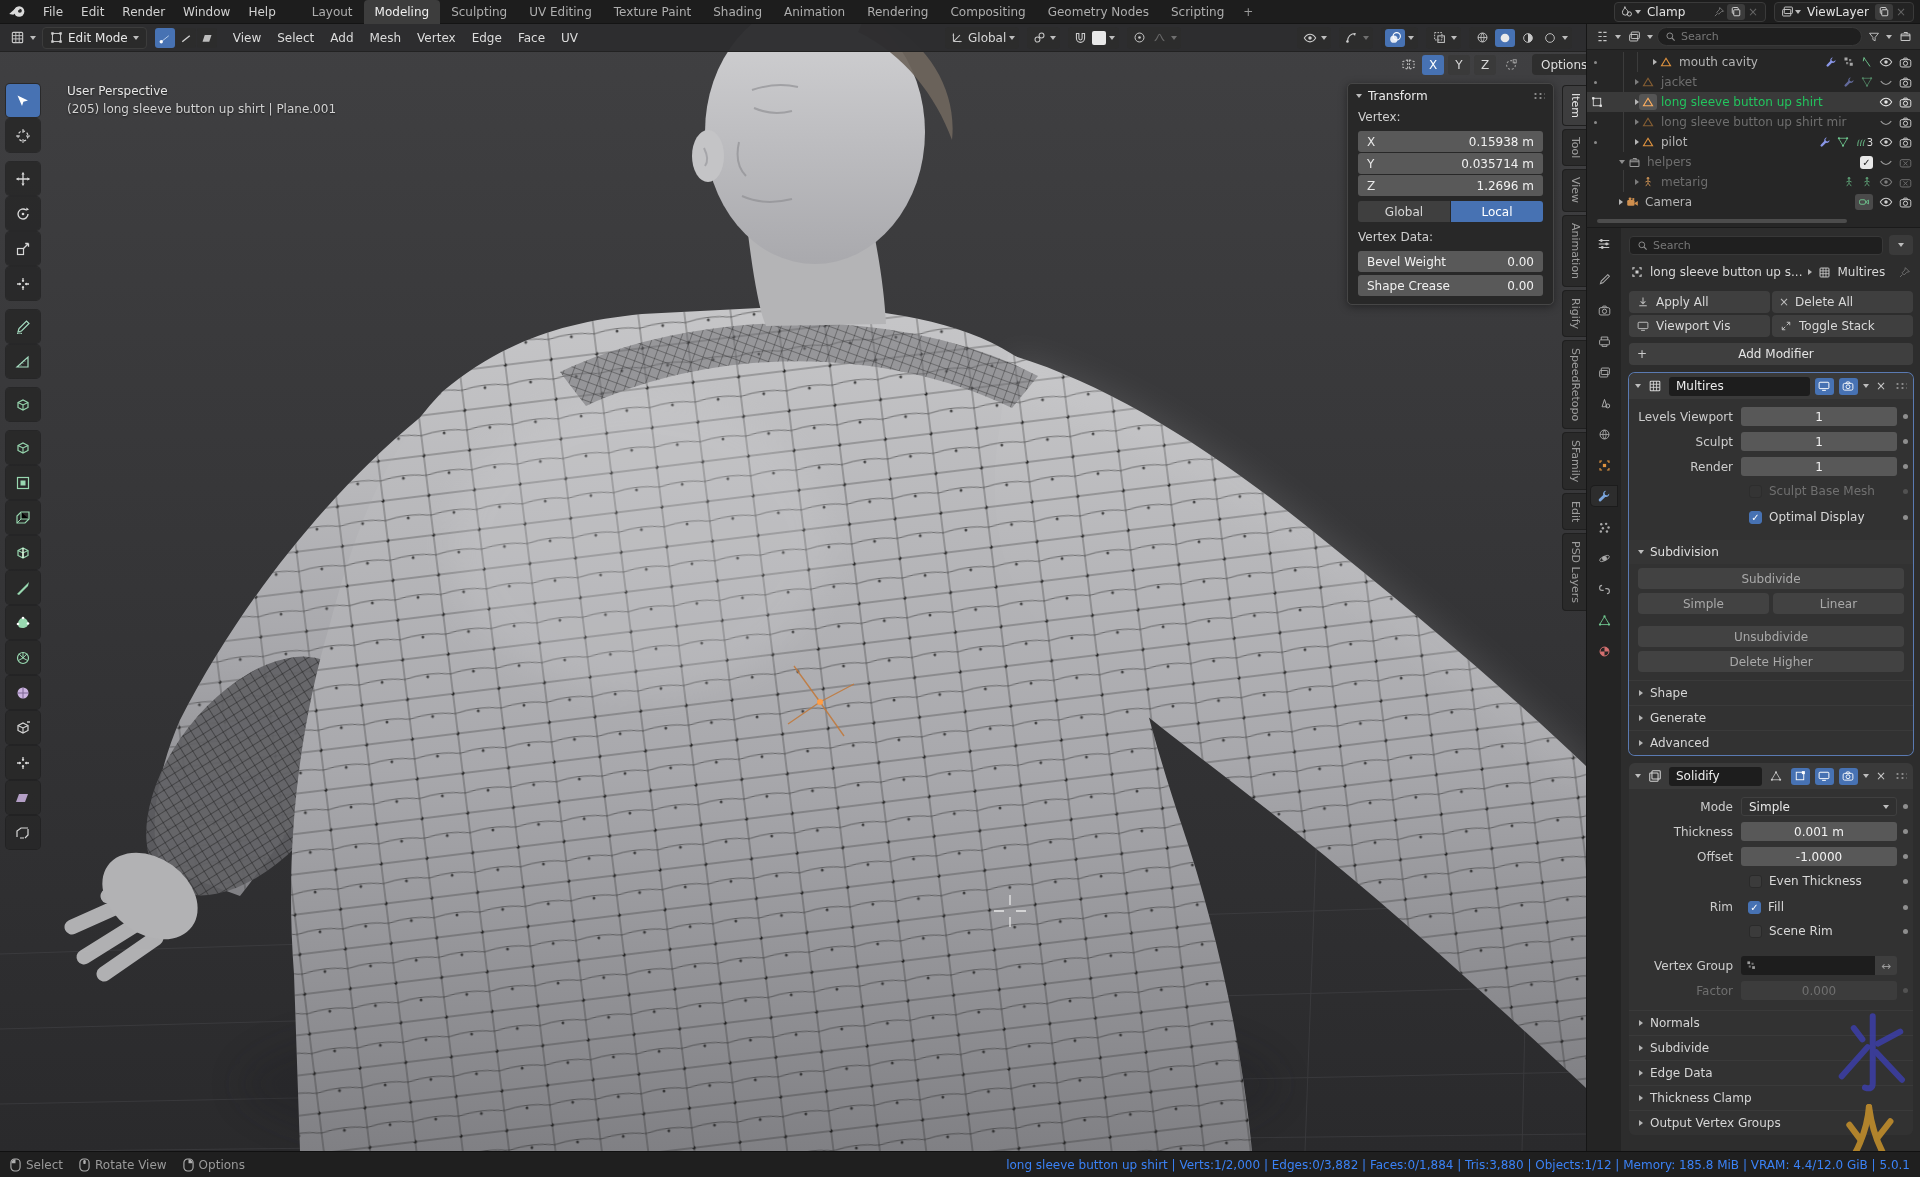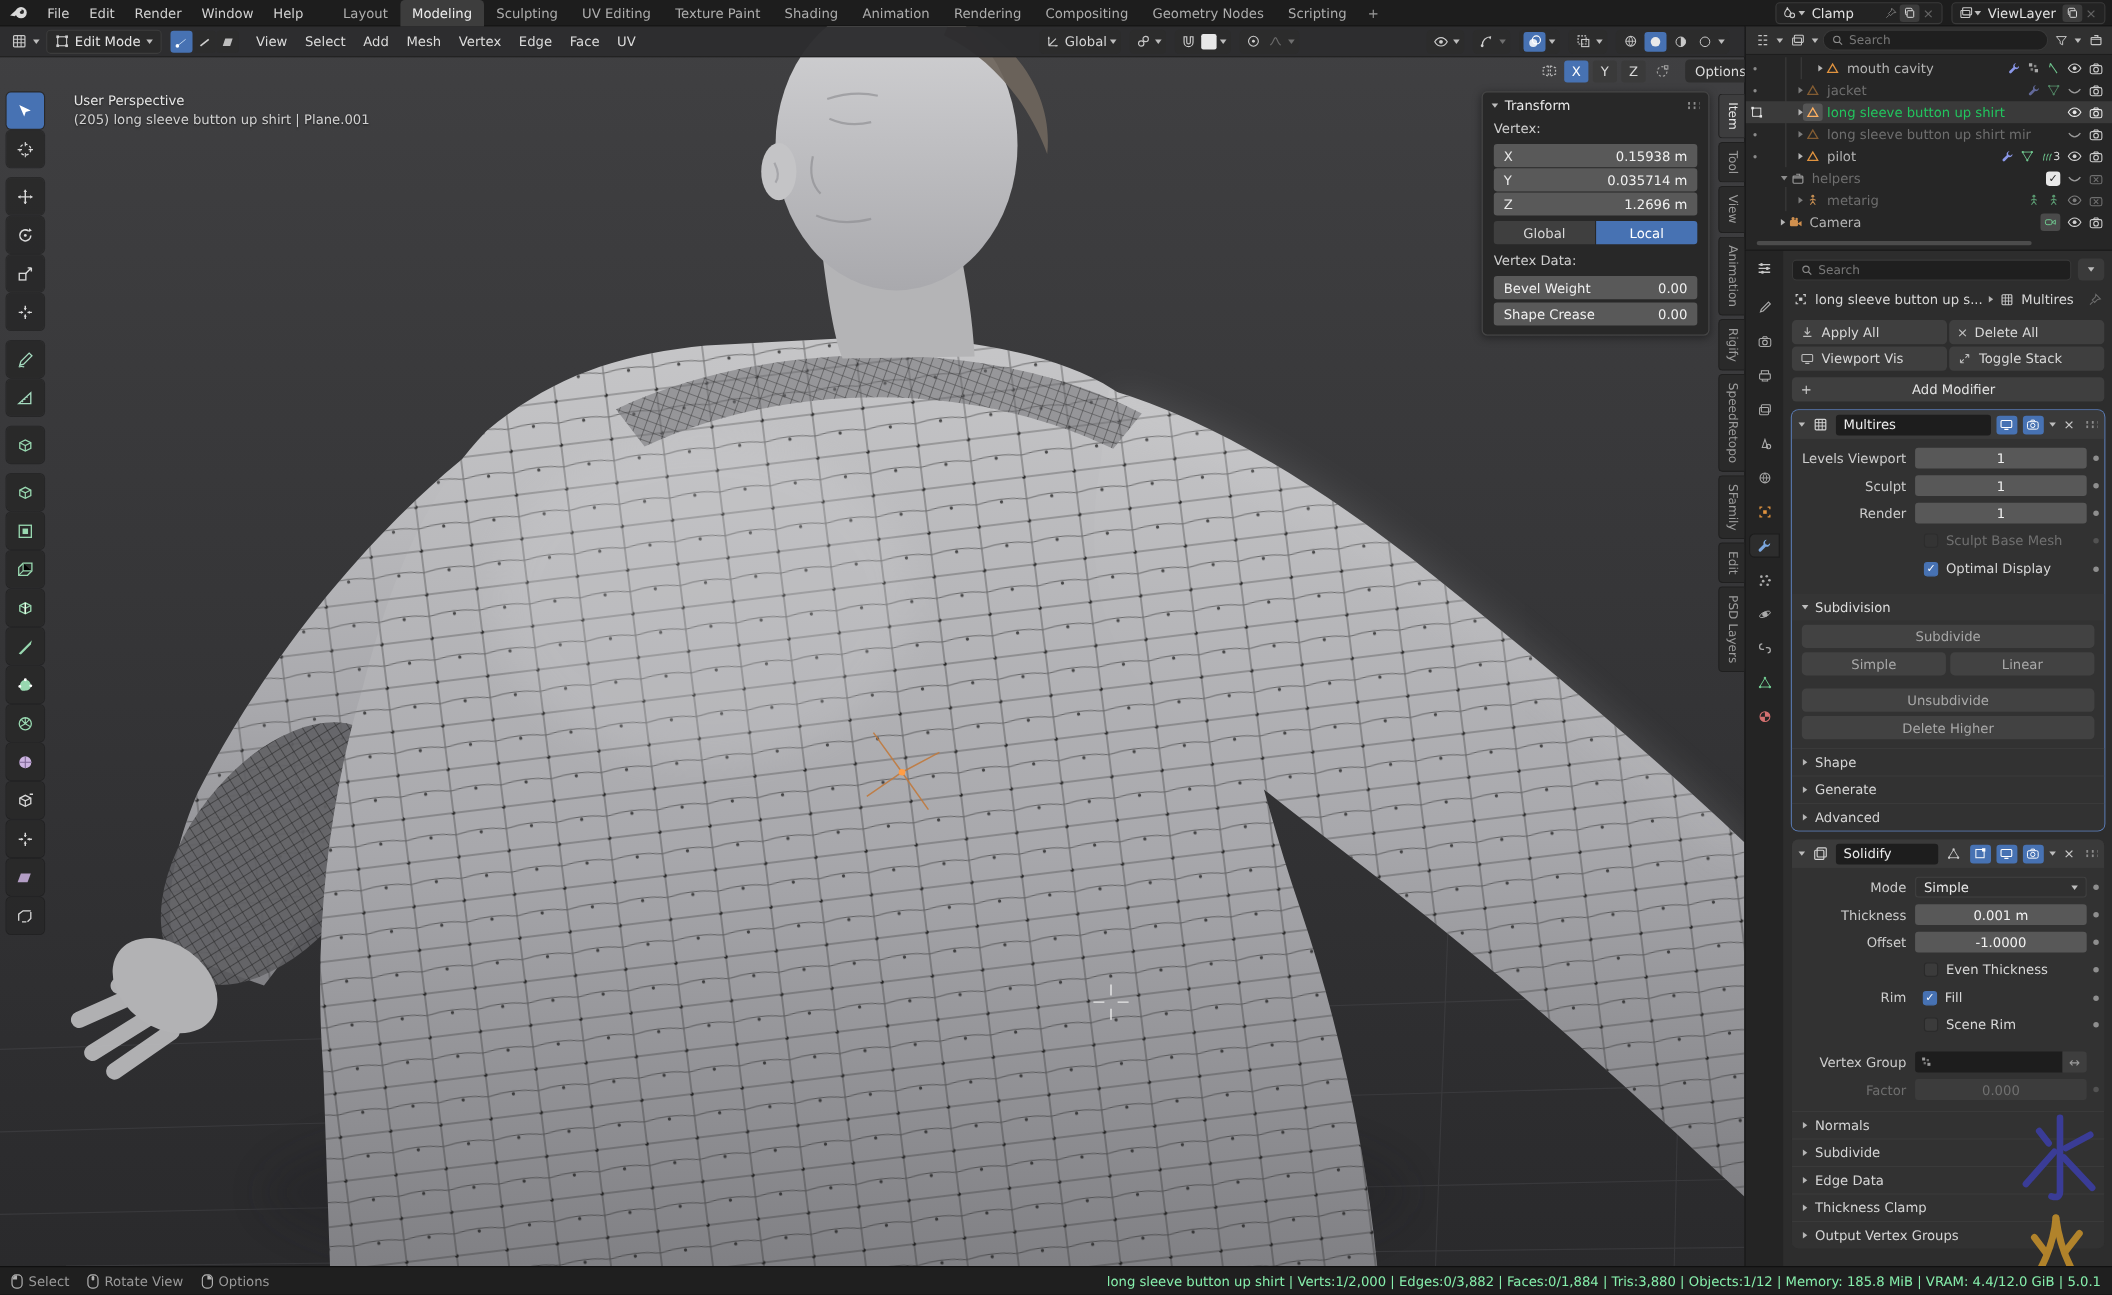--- a/index.html
+++ b/index.html
@@ -107,21 +107,21 @@
   .subhd{display:flex;align-items:center;gap:6px;height:24px;padding:0 9px;color:#dfdfdf;background:#353535;margin-top:6px}
   .bigbtn{height:21px;background:#424242;border-radius:4px;display:flex;align-items:center;justify-content:center;color:#a9a9a9;margin:4px 9px 0}
   .half{display:flex;gap:4px;margin:4px 9px 0}
   .half .bigbtn{flex:1;margin:0}
   .colsec{display:flex;align-items:center;gap:7px;height:25px;padding:0 10px;color:#d6d6d6;border-top:1px solid #3a3a3a;background:#323232}
   .vgfield{flex:1;background:#1d1d1d;border-radius:3px 0 0 3px;height:19px;display:flex;align-items:center;padding:0 5px;gap:5px}
   .vgbtn{width:22px;height:19px;background:#3e3e3e;border-radius:0 3px 3px 0;display:flex;align-items:center;justify-content:center;color:#9a9a9a}
   
   .status{position:absolute;left:0;top:1151px;width:1920px;height:26px;background:#1f1f1f;border-top:1px solid #101010;display:flex;align-items:center;padding:0 10px;color:#9a9a9a}
   .sitem{display:flex;align-items:center;gap:5px;margin-right:16px}
-  .stats{margin-left:auto;color:#86efac;white-space:nowrap}
+  .stats{margin-left:auto;color:#3b82f6;white-space:nowrap}
   .wm{position:absolute;right:6px;pointer-events:none}
 </style>
 </head>
 <body>
 
 <svg width="0" height="0" style="position:absolute">
   <defs>
     <symbol id="s-eye" viewBox="0 0 16 16">
         <path d="M1.5 8C3.2 5 5.4 3.6 8 3.6S12.8 5 14.5 8C12.8 11 10.6 12.4 8 12.4S3.2 11 1.5 8Z" fill="none" stroke="currentColor" stroke-width="1.2"></path>
         <circle cx="8" cy="8" r="2" fill="currentColor"></circle>

